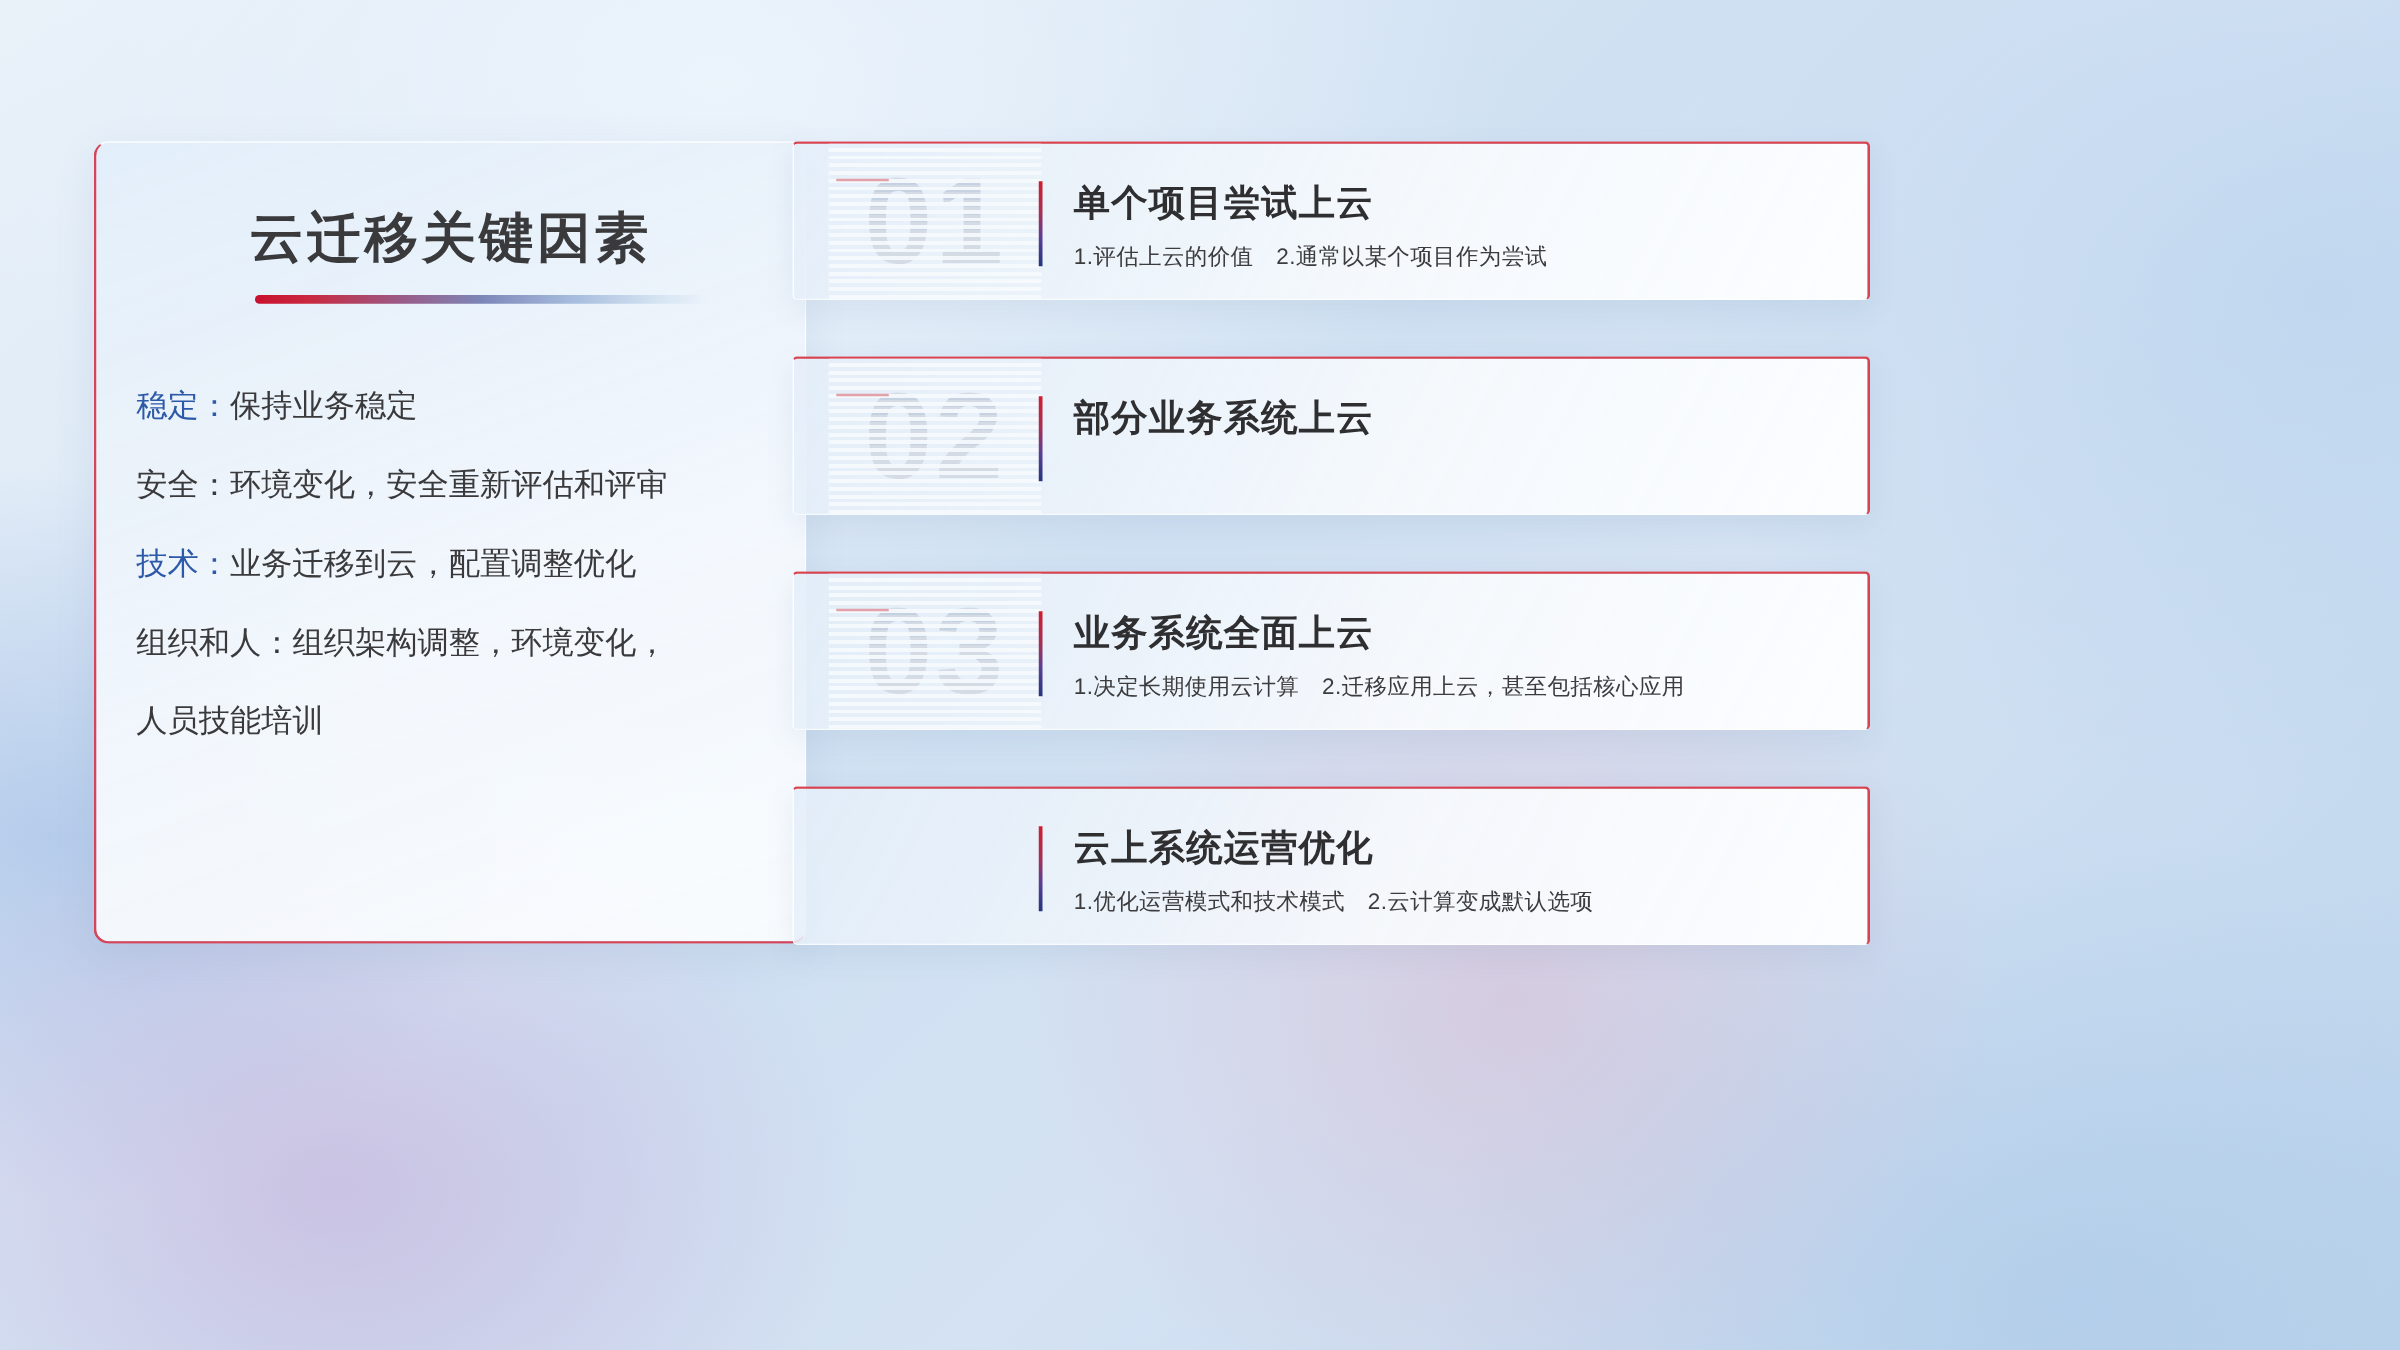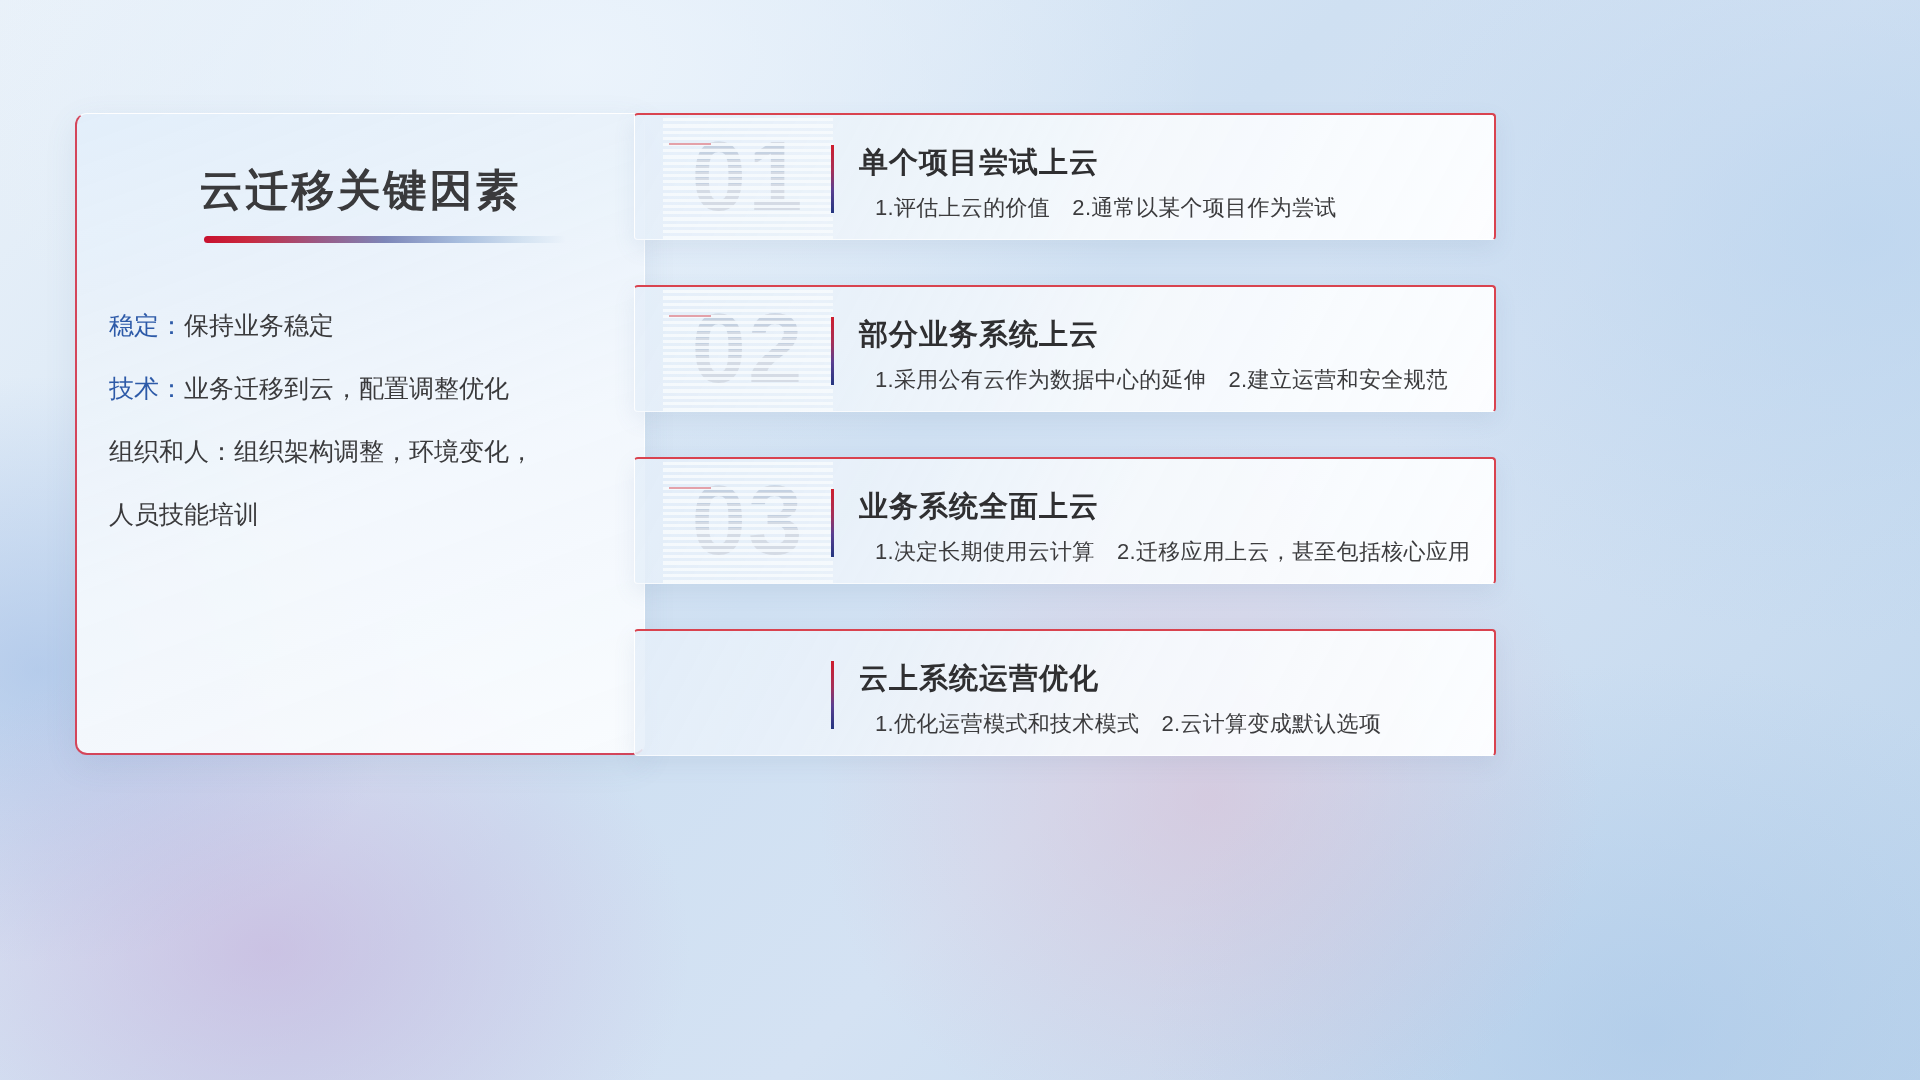--- a/index.html
+++ b/index.html
@@ -141,40 +141,43 @@
   .card-title {
     position: absolute;
     left: 224px; top: 28px;
     font-size: 29px;
     font-weight: bold;
     letter-spacing: 1px;
     color: #2f2f31;
   }
   .card-sub {
     position: absolute;
-    left: 240px; top: 78px;
-    font-size: 22px;
+    left: 224px; top: 78px;
+    font-size: 18px;
     color: #3c3c3e;
     letter-spacing: 0.3px;
   }
 </style>
 </head>
 <body>
 
 <div id="slide">
 
   <div class="left-panel">
     <div class="left-title">云迁移关键因素</div>
     <div class="title-rule"></div>
 
     <div class="left-list">
       <div class="left-row">
         <span class="lbl-blue">稳定：</span><span>保持业务稳定</span>
       </div>
       <div class="left-row">
+        <span class="lbl-dark">安全：</span><span>环境变化，安全重新评估和评审</span>
+      </div>
+      <div class="left-row">
         <span class="lbl-blue">技术：</span><span>业务迁移到云，配置调整优化</span>
       </div>
       <div class="left-row">
         <span class="lbl-dark">组织和人：</span><span>组织架构调整，环境变化，</span>
       </div>
       <div class="left-row">
         <span class="lbl-dark"></span><span>人员技能培训</span>
       </div>
     </div>
   </div>
@@ -185,21 +188,20 @@
       <div class="ghost-num">01</div>
       <div class="divider"></div>
       <div class="card-title">单个项目尝试上云</div>
       <div class="card-sub">1.评估上云的价值　2.通常以某个项目作为尝试</div>
     </div>
 
     <div class="card">
       <div class="ghost-num">02</div>
       <div class="divider"></div>
       <div class="card-title">部分业务系统上云</div>
-      <div class="card-sub">1.采用公有云作为数据中心的延伸　2.建立运营和安全规范</div>
     </div>
 
     <div class="card">
       <div class="ghost-num">03</div>
       <div class="divider"></div>
       <div class="card-title">业务系统全面上云</div>
       <div class="card-sub">1.决定长期使用云计算　2.迁移应用上云，甚至包括核心应用</div>
     </div>
 
     <div class="card">

